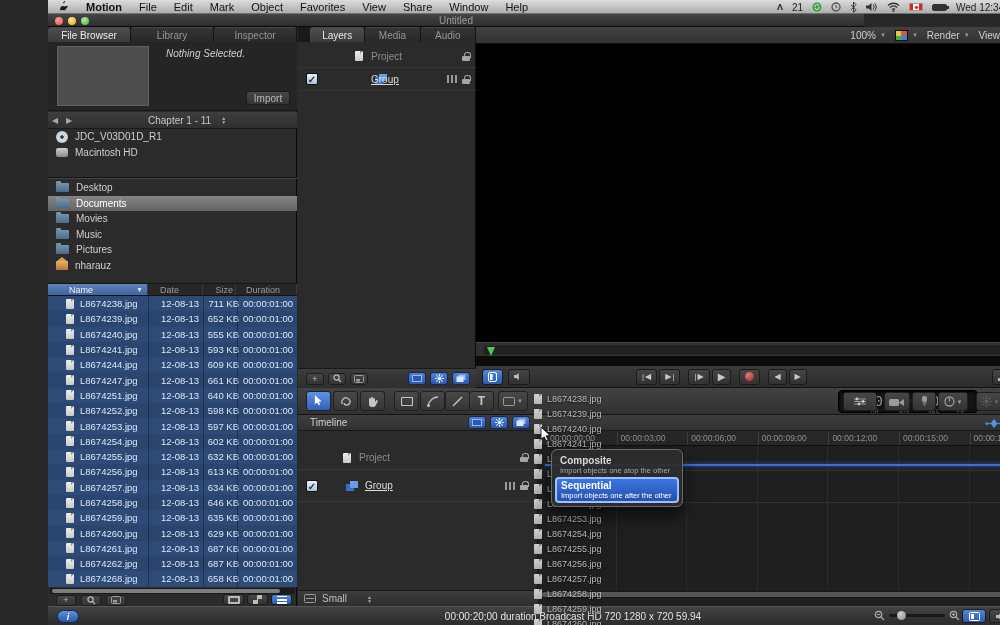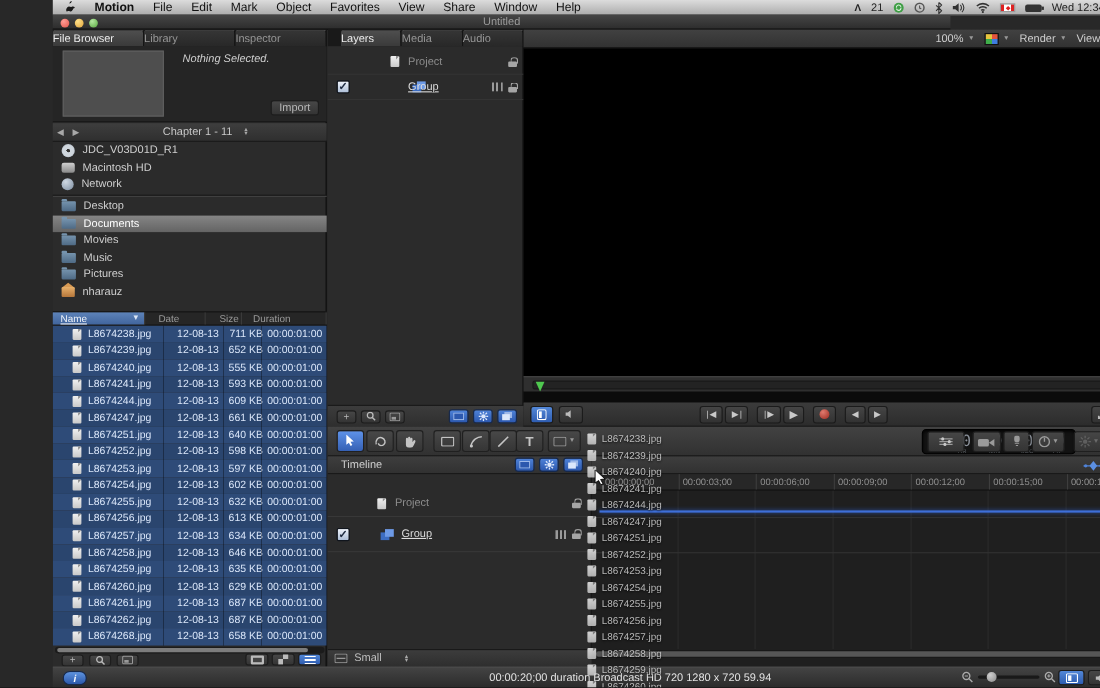--- a/index.html
+++ b/index.html
@@ -30,21 +30,21 @@
   #titlebar { left:0; top:14px; width:816px; height:13px;
     background:linear-gradient(#454545,#2d2d2d); border-bottom:1px solid #0c0c0c;
     text-align:center; font-size:10px; color:#9c9c9c; line-height:13px; }
   .tl-btn { position:absolute; top:3px; width:8px; height:8px; border-radius:50%; }
   #tl-close{ left:7px;  background:radial-gradient(circle at 35% 30%, #ff9d95,#e3554a); }
   #tl-min  { left:20px; background:radial-gradient(circle at 35% 30%, #ffe28a,#e0a33a); }
   #tl-zoom { left:33px; background:radial-gradient(circle at 35% 30%, #b5e8a1,#57a83e); }
 
   
   .tabbar { display:flex; height:15px; background:#191919; }
-  .tab { flex:1; text-align:left; font-size:10px; line-height:15px; color:#969696;
+  .tab { flex:1; text-align:center; font-size:10px; line-height:15px; color:#969696;
     background:linear-gradient(#353535,#282828); border-right:1px solid #141414;
     border-top:1px solid #474747; border-radius:3px 3px 0 0; }
   .tab.active { background:linear-gradient(#4e4e4e,#3a3a3a); color:#ececec; }
   .mini-btn { background:linear-gradient(#474747,#343434); border:1px solid #1d1d1d;
     border-radius:3px; color:#b8b8b8; display:flex; align-items:center; justify-content:center; }
   .blue-btn { background:linear-gradient(#5287d8,#2e5cb0)!important; color:#fff!important; }
   .pop-arrow { font-size:6px; color:#999; }
   svg { display:block; }
 
   
@@ -61,21 +61,21 @@
   #fb-path { margin-left:72px; }
   #fb-stepper { margin-left:10px; display:flex; flex-direction:column; line-height:4px; font-size:5px; color:#aaa; }
   #fb-devices { position:absolute; left:0; top:102px; width:249px; }
   .dev-row, .fold-row { height:15.5px; display:flex; align-items:center; padding-left:8px; gap:7px; font-size:10px; color:#cfcfcf; }
   .fold-row.selected { background:linear-gradient(#858585,#646464); color:#fff; }
   #fb-sep { position:absolute; left:0; top:150px; width:249px; height:2px; background:#151515; border-bottom:1px solid #454545; }
   #fb-folders { position:absolute; left:0; top:153px; width:249px; }
   
   #fb-header { position:absolute; left:0; top:256px; width:249px; height:13px; display:flex; font-size:9px; color:#9a9a9a; background:#262626; border-top:1px solid #131313; border-bottom:1px solid #131313; }
   .hd { line-height:12px; border-right:1px solid #3a3a3a; }
-  #hd-name { width:84px; padding-left:7px; background:linear-gradient(#5d83b9,#41659d); color:#f0f4fb; position:relative;text-decoration:underline; }
+  #hd-name { width:100px; padding-left:21px; background:linear-gradient(#5d83b9,#41659d); color:#f0f4fb; position:relative; }
   #hd-name .sort { position:absolute; right:4px; top:0; font-size:7px; color:#dce6f5; }
   #hd-date { width:55px; padding-left:12px; }
   #hd-size { width:33px; text-align:right; padding-right:2px; }
   #hd-dur  { flex:1; padding-left:10px; }
   #fb-files { position:absolute; left:0; top:269px; width:249px; height:291px; overflow:hidden; }
   .frow { height:15.3px; display:flex; align-items:center; font-size:9.5px; color:#dbe7fa; background:#2a456e; }
   .frow:nth-child(odd) { background:#2e4b78; }
   .f-icon { margin-left:18px; }
   .f-name { margin-left:6px; width:70px; }
   .f-date { width:55px; padding-left:11px; }
@@ -329,24 +329,20 @@
         <div class="dev-row">
           <span class="dev-ic disc-glyph"></span>
           <span>JDC_V03D01D_R1</span>
         </div>
 
         <div class="dev-row">
           <span class="dev-ic drive-glyph"></span>
           <span>Macintosh HD</span>
         </div>
 
-        <div class="dev-row">
-          <span class="dev-ic globe-glyph"></span>
-          <span>Network</span>
-        </div>
       </div>
     <div id="fb-sep"></div>
     <div id="fb-folders">
 
         <div class="fold-row">
           <span class="fold-ic folder-glyph"></span>
           <span>Desktop</span>
         </div>
 
         <div class="fold-row selected">
@@ -1053,20 +1049,30 @@
         <span class="pg-icon"></span>
         <span>L8674259.jpg</span>
       </div>
 
       <div class="ghost-row">
         <span class="pg-icon"></span>
         <span>L8674260.jpg</span>
       </div>
     </div>
 
+  <div id="drop-menu" class="abs">
+    <div class="dm-item">
+      <div class="dm-title">Composite</div>
+      <div class="dm-sub">Import objects one atop the other</div>
+    </div>
+    <div class="dm-item selected">
+      <div class="dm-title">Sequential</div>
+      <div class="dm-sub">Import objects one after the other</div>
+    </div>
+  </div>
 
   <div id="drag-cursor" class="abs">
     <svg width="12" height="14">
         <path d="M1 0l9 8.5-4 .4 2.2 3.8-2 1-2-3.8L1 12z" fill="#fff" stroke="#000" stroke-width=".8"></path>
       </svg>
   </div>
 
 </div>
 
 </body></html>

